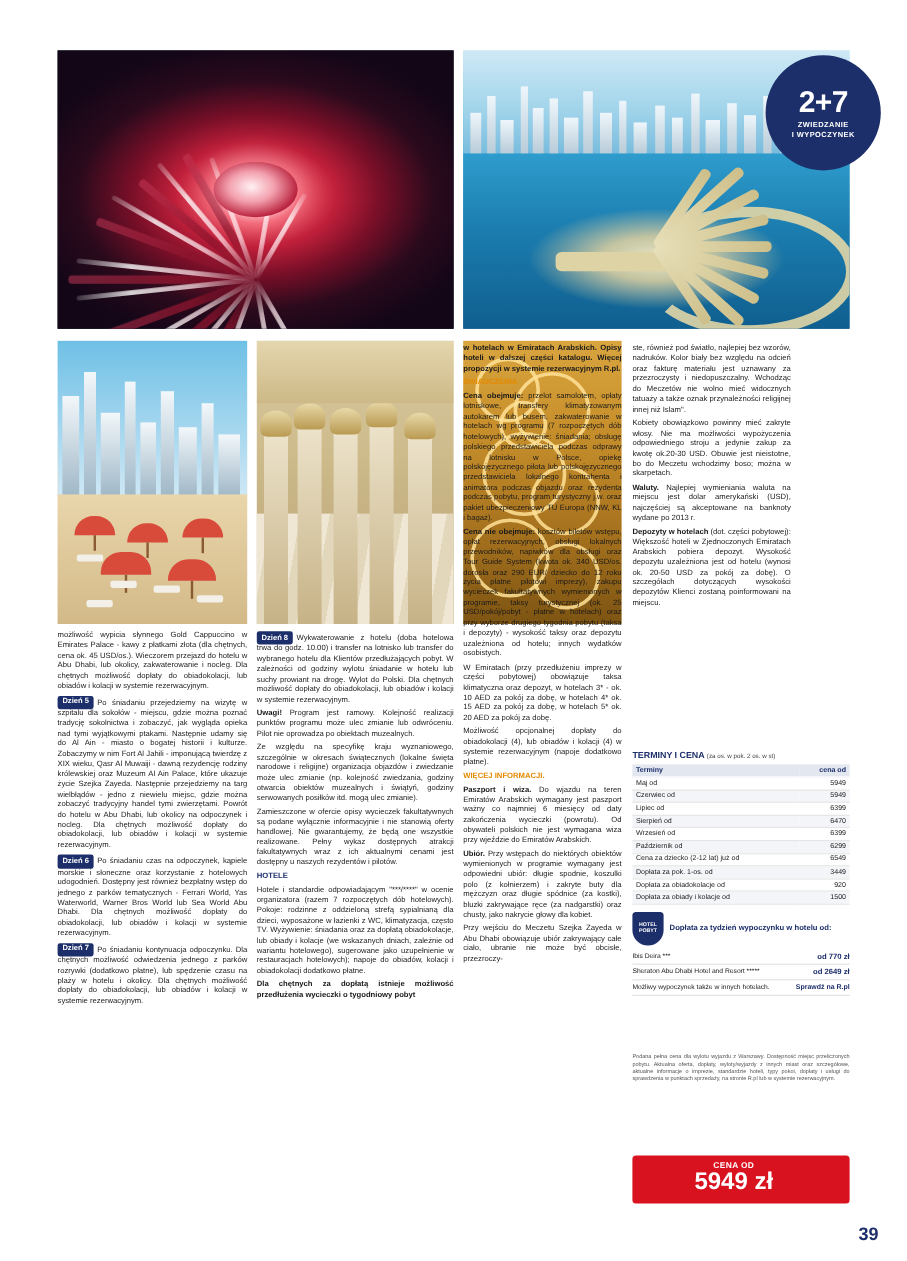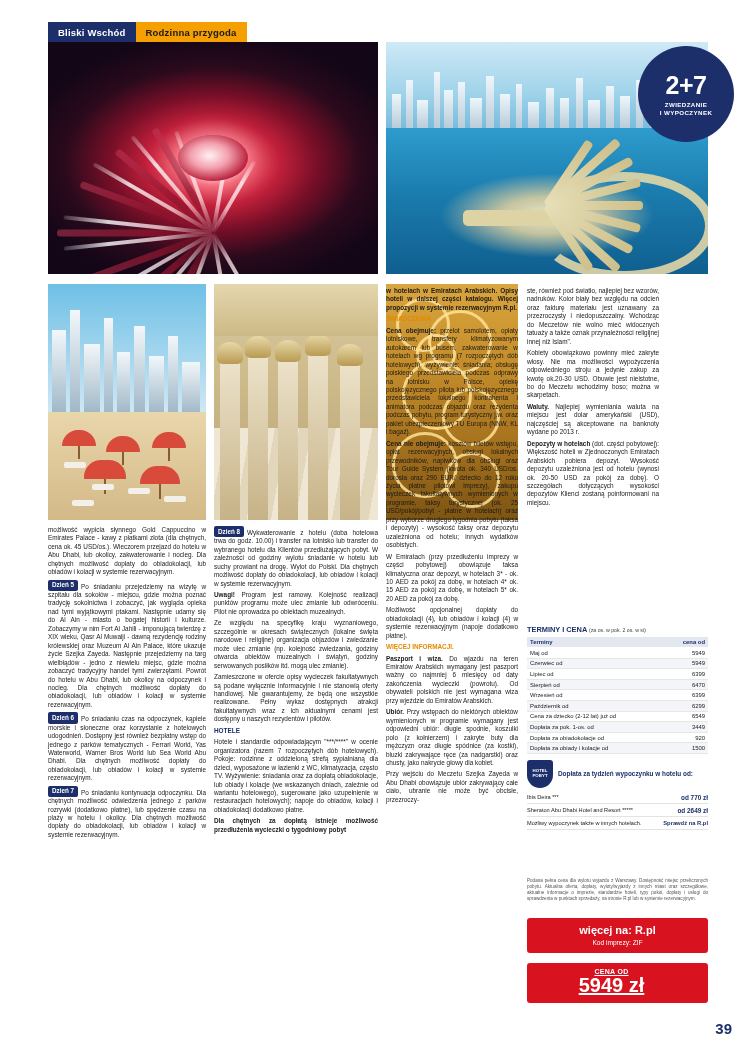--- a/index.html
+++ b/index.html
@@ -144,35 +144,31 @@
   .hotel-row .pr { font-weight:bold; color:#1c2f6b; font-size:6.4px; white-space:nowrap; }
   .hotel-row .pr.small { font-weight:bold; font-size:5.8px; }
 
   .finenote { position:absolute; left:527px; top:878px; width:181px; font-size:4.6px; line-height:1.3; color:#555; text-align:justify; }
 
   
   .cta { position:absolute; left:527px; width:181px; background:#d9121f; color:#fff; text-align:center; border-radius:3px; }
   .cta-more { top:918px; padding:6px 0 7px 0; }
   .cta-more .t1 { font-size:11px; font-weight:bold; }
   .cta-more .t2 { font-size:6.6px; margin-top:3px; }
-  .cta-price { top:963px; padding:5px 12px 7px 0;text-decoration:underline; }
+  .cta-price { top:963px; padding:5px 12px 7px 0; }
   .cta-price .t1 { font-size:7px; font-weight:bold; letter-spacing:0.3px; }
   .cta-price .t2 { font-size:20px; font-weight:bold; line-height:1.05; }
 
   .pageno { position:absolute; right:24px; bottom:14px; font-size:15px; color:#1c2f6b; font-weight:bold; }
 </style>
 </head>
 <body>
 
 <div class="page">
 
-  <div class="tagbar">
-    <div class="tag tag-region">Bliski Wschód</div>
-    <div class="tag tag-type">Rodzinna przygoda</div>
-  </div>
 
   <div class="photo photo-lionfish">
     <div class="lf-ray dark" style="transform:rotate(-90deg) scaleY(1.05)"></div>
     <div class="lf-ray dark" style="transform:rotate(-70deg) scaleY(0.95)"></div>
     <div class="lf-ray dark" style="transform:rotate(-50deg) scaleY(0.85)"></div>
     <div class="lf-ray dark" style="transform:rotate(-30deg) scaleY(0.8)"></div>
     <div class="lf-ray dark" style="transform:rotate(-110deg) scaleY(0.95)"></div>
     <div class="lf-ray dark" style="transform:rotate(-130deg) scaleY(0.85)"></div>
     <div class="lf-ray dark" style="transform:rotate(-150deg) scaleY(0.8)"></div>
     <div class="lf-ray" style="transform:rotate(-96deg)"></div>
@@ -421,24 +417,20 @@
       <div class="pr">od 2649 zł</div>
     </div>
     <div class="hotel-row">
       <div class="nm">Możliwy wypoczynek także w innych hotelach.</div>
       <div class="pr small">Sprawdź na R.pl</div>
     </div>
   </div>
 
   <div class="finenote">Podana pełna cena dla wylotu wyjazdu z Warszawy. Dostępność miejsc przeliczonych pobytu. Aktualna oferta, dopłaty, wyloty/wyjazdy z innych miast oraz szczegółowe, aktualne informacje o imprezie, standardzie hoteli, typy pokoi, dopłaty i usługi do sprawdzenia w punktach sprzedaży, na stronie R.pl lub w systemie rezerwacyjnym.</div>
 
-  <div class="cta cta-more">
-    <div class="t1">więcej na: R.pl</div>
-    <div class="t2">Kod imprezy: ZIF</div>
-  </div>
 
   <div class="cta cta-price">
     <div class="t1">CENA OD</div>
     <div class="t2">5949 zł</div>
   </div>
 
   <div class="pageno">39</div>
 </div>
 
 </body></html>

